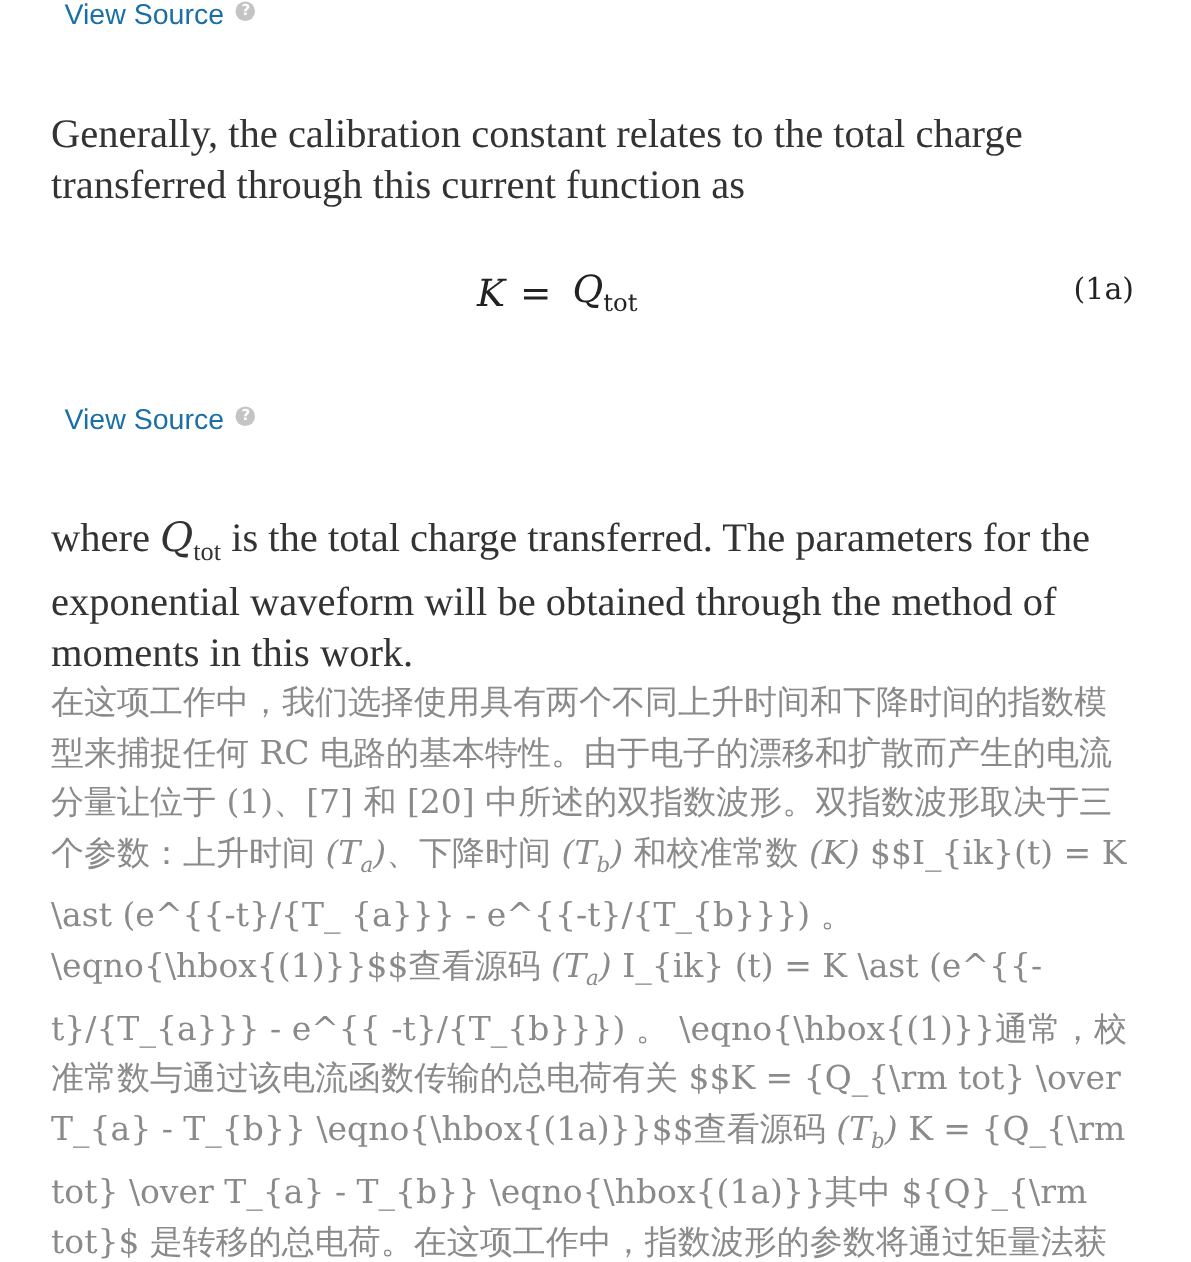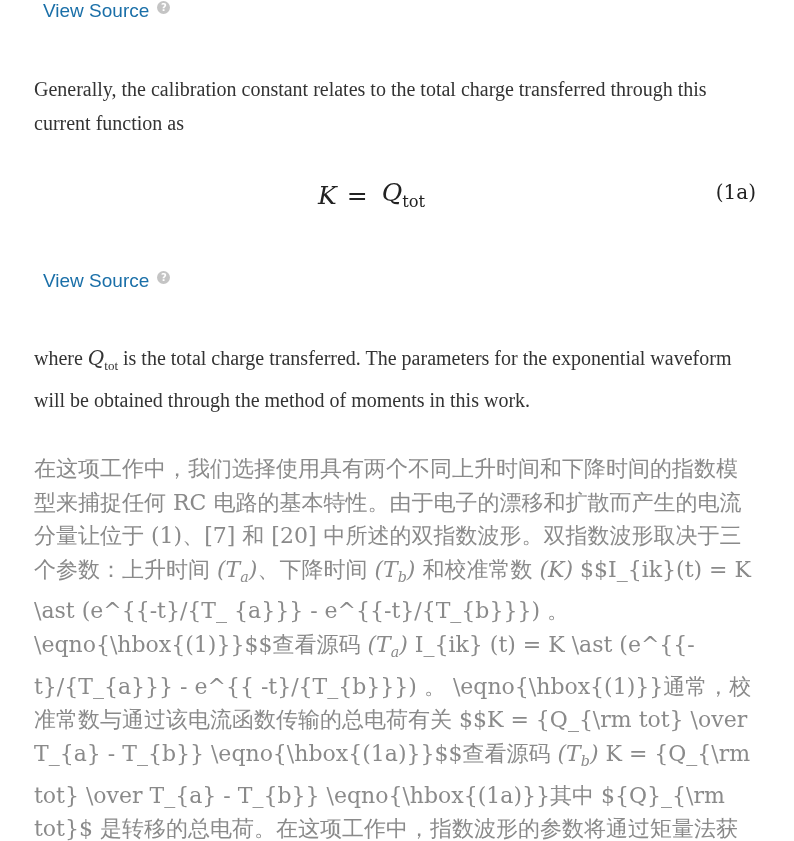--- a/index.html
+++ b/index.html
@@ -12,21 +12,21 @@
     }
     .help-icon {
       display: inline-block; width: 13px; height: 13px; border-radius: 50%;
       background: #c4c4c4; color: #fff; font-size: 10px; line-height: 13px;
       text-align: center; margin-left: 8px; margin-top: -8px; font-weight: bold;
       font-family: "DejaVu Sans", sans-serif;
     }
     .para {
       position: absolute; left: 34px; width: 725px;
       font-family: "Liberation Serif", "DejaVu Serif", serif;
-      font-size: 20px; line-height: 34px; color: #333333;
+      font-size: 27px; line-height: 34px; color: #333333;
     }
     .para.zh {
       color: #8a8a8a; font-size: 22px; line-height: 33.5px;
       font-family: "DejaVu Serif", "Liberation Serif", serif;
     }
     .math { font-family: "DejaVu Serif", "Liberation Serif", serif; font-style: italic; }
     .equation {
       position: absolute; left: 0; top: 160px; width: 794px; height: 70px;
       font-family: "DejaVu Serif", "Liberation Serif", serif; color: #222;
     }

